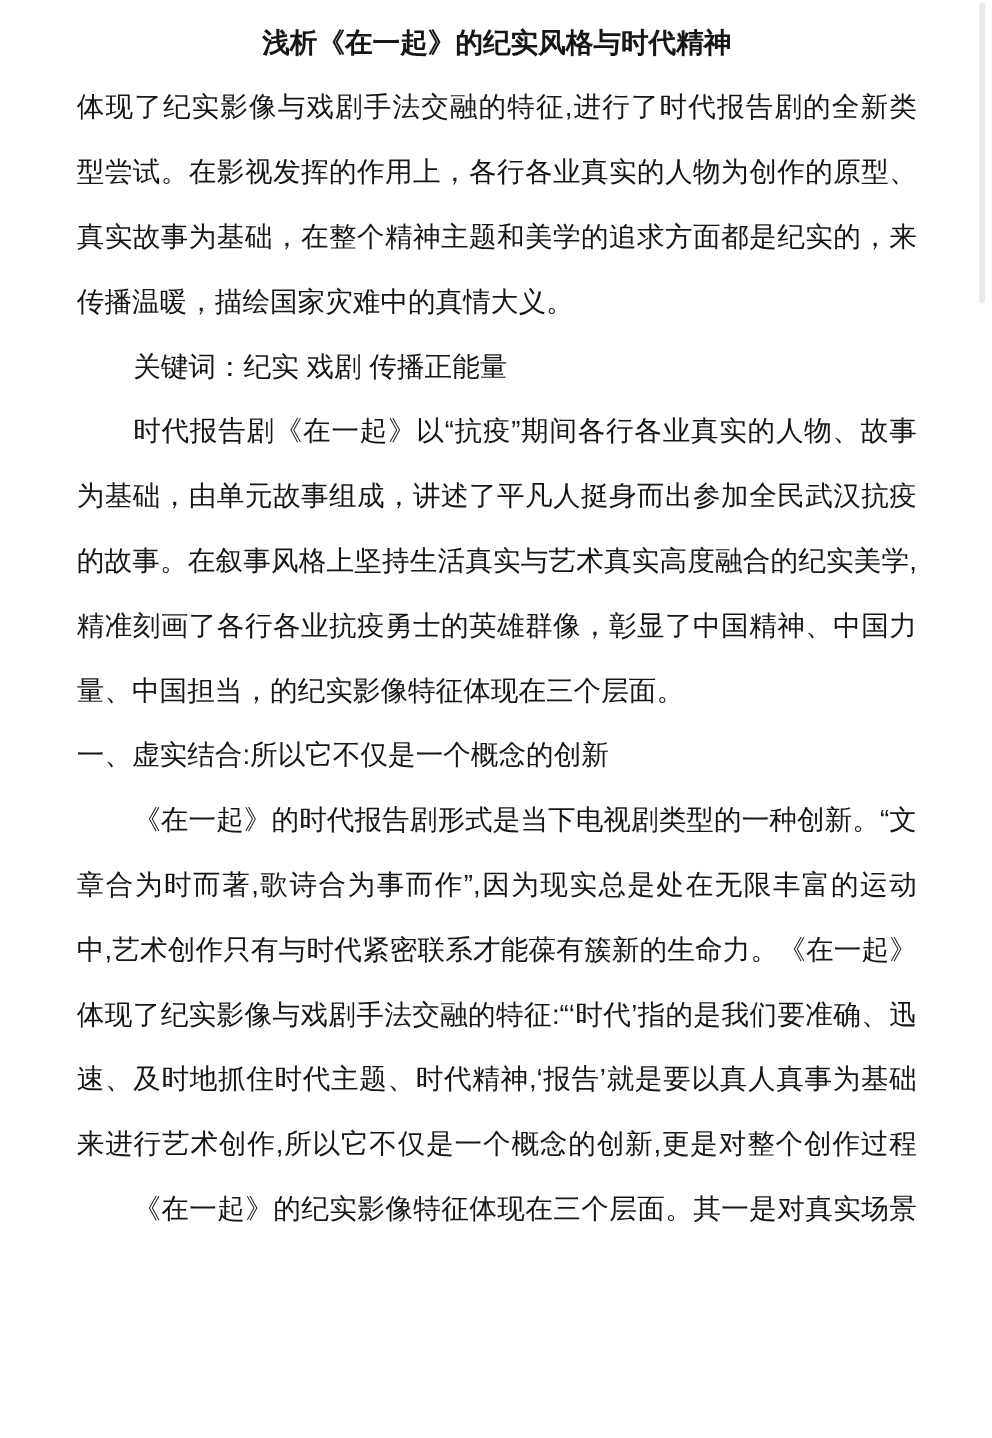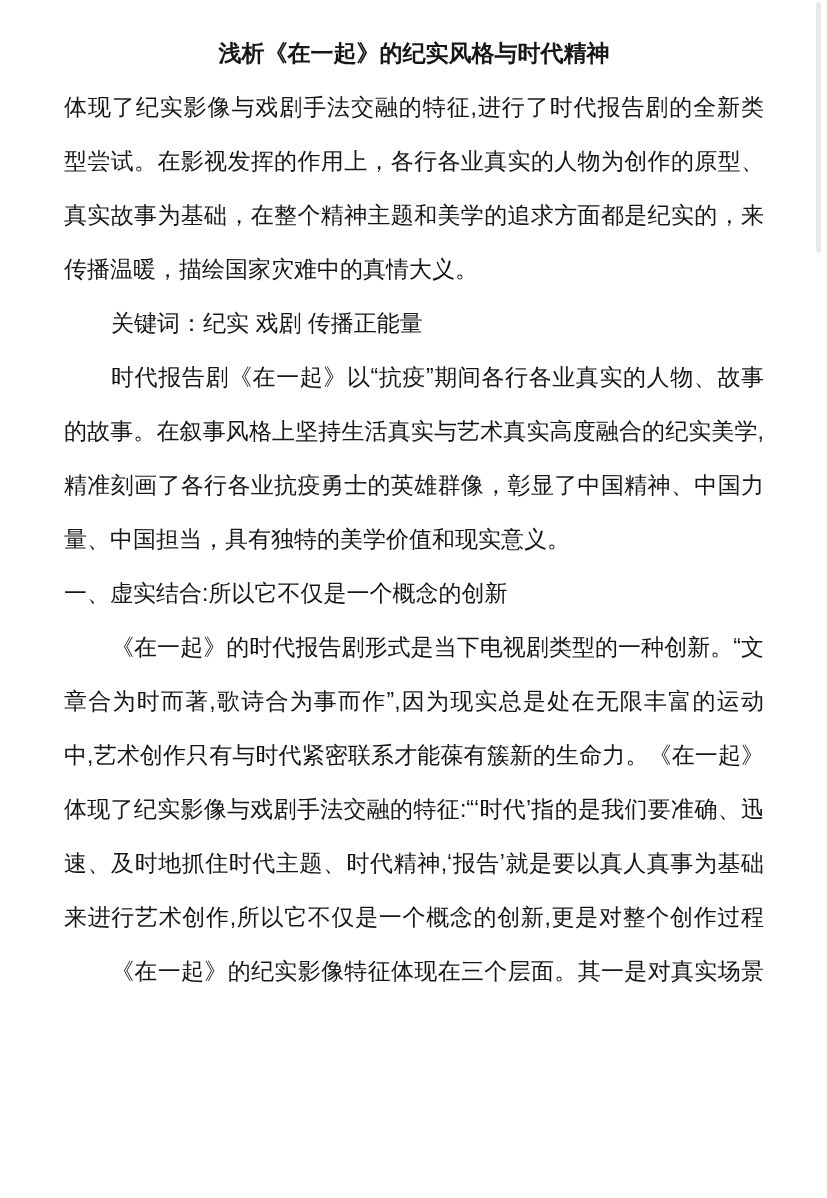--- a/index.html
+++ b/index.html
@@ -11,21 +11,21 @@
   body{
     width:827px;height:1198px;
     background:var(--bg);
     overflow:hidden;
     position:relative;
     font-family:"Liberation Sans","DejaVu Sans",sans-serif;
   }
   .page{
     box-sizing:border-box;
     width:827px;height:1078px;
-    padding:26px 63px 0 64px;
+    padding:8px 63px 0 64px;
   }
   .line{
     margin:0;
     font-size:23px;
     line-height:54px;
     height:54px;
     color:var(--txt);
     text-align:justify;
     overflow:visible;
   }
@@ -52,23 +52,24 @@
   <h1 class="line title">浅析《在一起》的纪实风格与时代精神</h1>
 
   <p class="line just">体现了纪实影像与戏剧手法交融的特征,进行了时代报告剧的全新类</p>
   <p class="line just">型尝试。在影视发挥的作用上，各行各业真实的人物为创作的原型、</p>
   <p class="line just">真实故事为基础，在整个精神主题和美学的追求方面都是纪实的，来</p>
   <p class="line">传播温暖，描绘国家灾难中的真情大义。</p>
 
   <p class="line ind">关键词：纪实 戏剧 传播正能量</p>
 
   <p class="line ind just">时代报告剧《在一起》以“抗疫”期间各行各业真实的人物、故事</p>
+  <p class="line just">为基础，由单元故事组成，讲述了平凡人挺身而出参加全民武汉抗疫</p>
   <p class="line just">的故事。在叙事风格上坚持生活真实与艺术真实高度融合的纪实美学,</p>
   <p class="line just">精准刻画了各行各业抗疫勇士的英雄群像，彰显了中国精神、中国力</p>
-  <p class="line">量、中国担当，具有独特的美学价值和现实意义。</p>
+  <p class="line">量、中国担当，的纪实影像特征体现在三个层面。</p>
 
   <p class="line">一、虚实结合:所以它不仅是一个概念的创新</p>
 
   <p class="line ind just">《在一起》的时代报告剧形式是当下电视剧类型的一种创新。“文</p>
   <p class="line just">章合为时而著,歌诗合为事而作”,因为现实总是处在无限丰富的运动</p>
   <p class="line just">中,艺术创作只有与时代紧密联系才能葆有簇新的生命力。《在一起》</p>
   <p class="line just">体现了纪实影像与戏剧手法交融的特征:“‘时代’指的是我们要准确、迅</p>
   <p class="line just">速、及时地抓住时代主题、时代精神,‘报告’就是要以真人真事为基础</p>
   <p class="line just">来进行艺术创作,所以它不仅是一个概念的创新,更是对整个创作过程</p>
 

